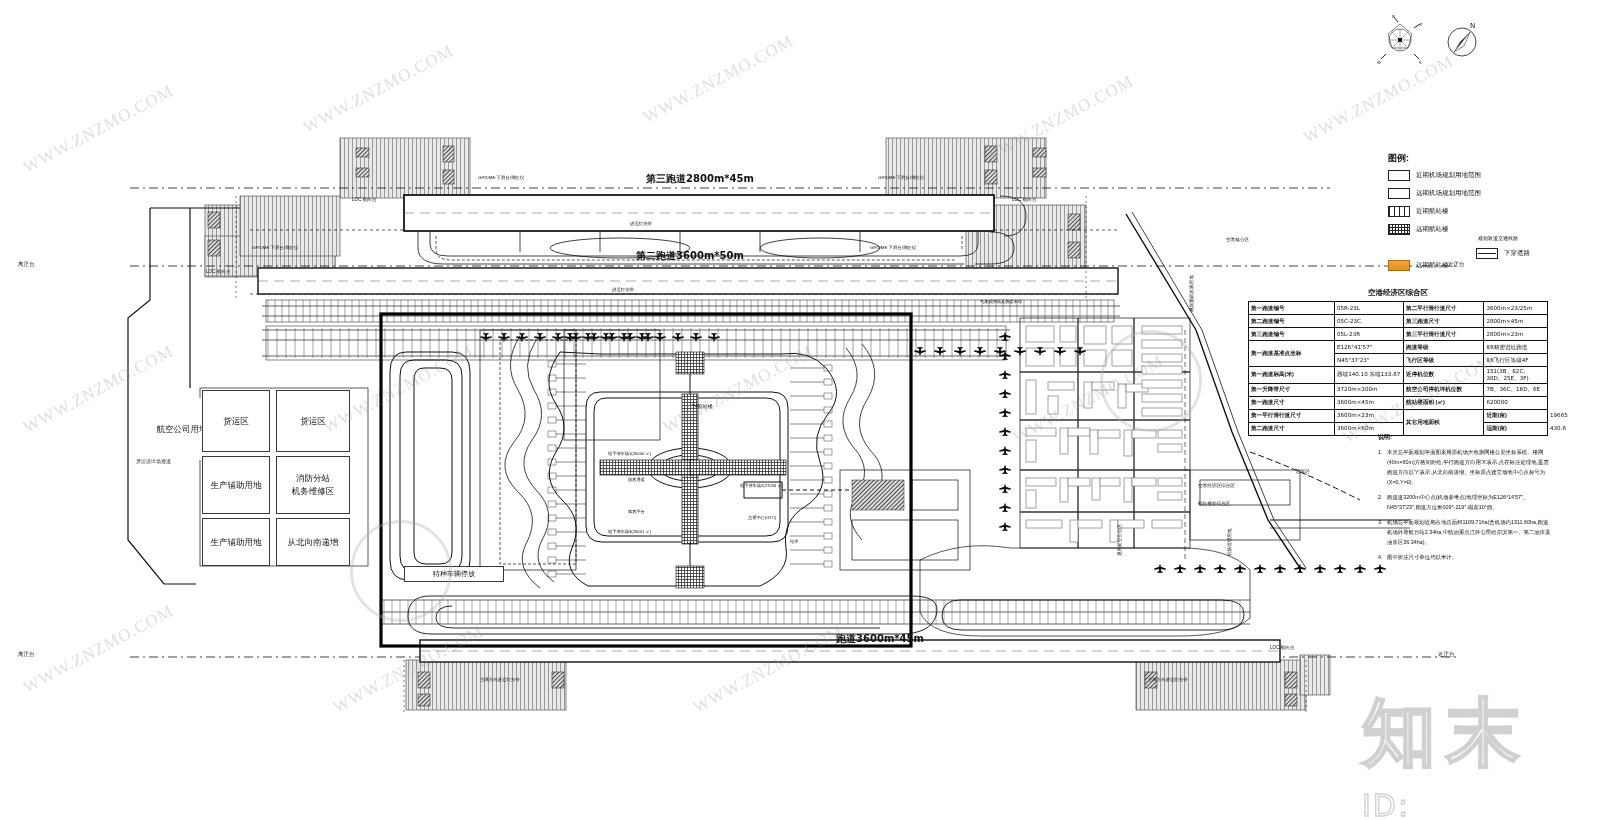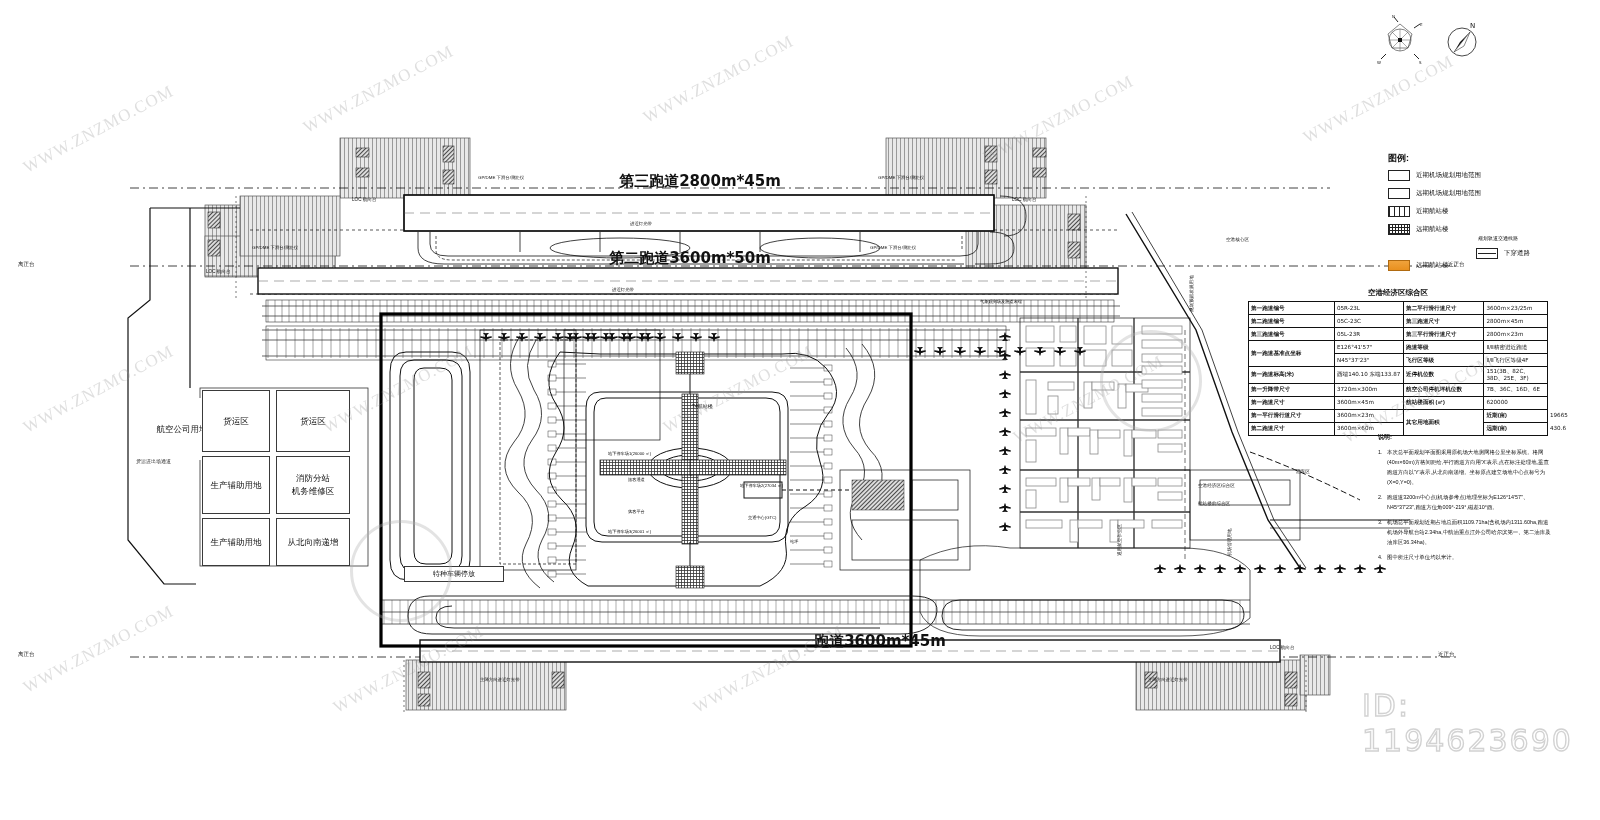--- a/index.html
+++ b/index.html
@@ -21,21 +21,21 @@
       -webkit-text-stroke:2px rgba(170,170,170,.55);
       font-family:"DejaVu Sans",sans-serif;letter-spacing:10px;}
   .wmBig .zid{font-size:30px;color:transparent;
       -webkit-text-stroke:1.4px rgba(180,180,180,.6);
       font-family:"DejaVu Sans",sans-serif;letter-spacing:2px;margin-top:4px;}
   .wmSeal{position:absolute;width:96px;height:96px;border-radius:50%;
       border:3px solid rgba(175,175,175,.35);pointer-events:none;}
 
   
   #plan{position:absolute;left:0;top:0;width:1600px;height:820px;}
-  .rwy-label{position:absolute;font-size:15px;font-weight:700;color:#111;
+  .rwy-label{position:absolute;font-size:10px;font-weight:700;color:#111;
      font-family:"DejaVu Sans",sans-serif;white-space:nowrap;transform:translateX(-50%);}
 
   
   .lu{position:absolute;border:1px solid #3a3a3a;box-sizing:border-box;background:#fff;
       display:flex;align-items:center;justify-content:center;text-align:center;
       font-size:8.5px;color:#111;line-height:1.5;padding:2px;}
 
   
   #legend{position:absolute;left:1388px;top:152px;width:160px;}
   .lg-title{font-size:9px;font-weight:700;margin-bottom:5px;}
@@ -1217,16 +1217,17 @@
   <div class="wm" style="left:690px;top:700px;">WWW.ZNZMO.COM</div>
   <div class="wm" style="left:980px;top:150px;">WWW.ZNZMO.COM</div>
   <div class="wm" style="left:1010px;top:430px;">WWW.ZNZMO.COM</div>
   <div class="wm" style="left:1300px;top:130px;">WWW.ZNZMO.COM</div>
   <div class="wm" style="left:1340px;top:430px;">WWW.ZNZMO.COM</div>
 
   <div class="wmSeal" style="left:1100px;top:330px;"></div>
   <div class="wmSeal" style="left:350px;top:520px;"></div>
 
   <div class="wmBig" style="left:1362px;top:684px;text-align:left;">
+    <div class="zw">知末</div>
     <div class="zid">ID: 1194623690</div>
   </div>
 
 </div>
 
 </body></html>

